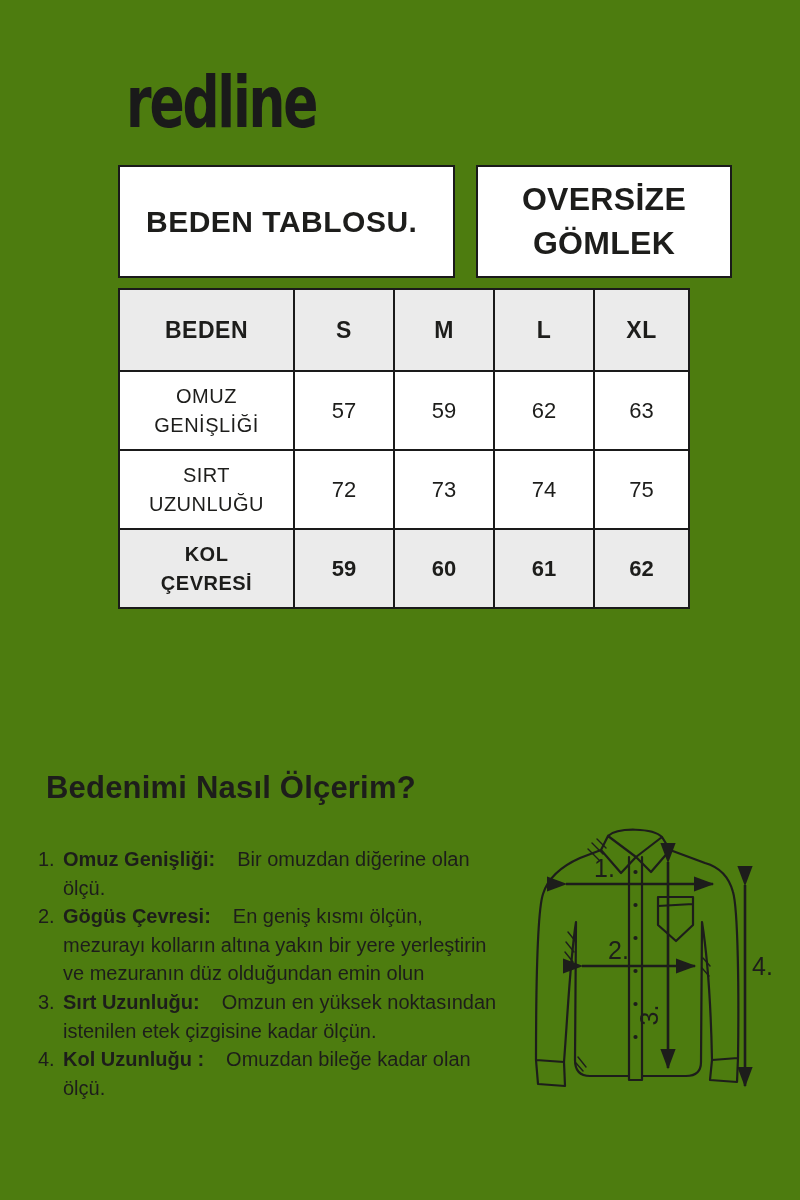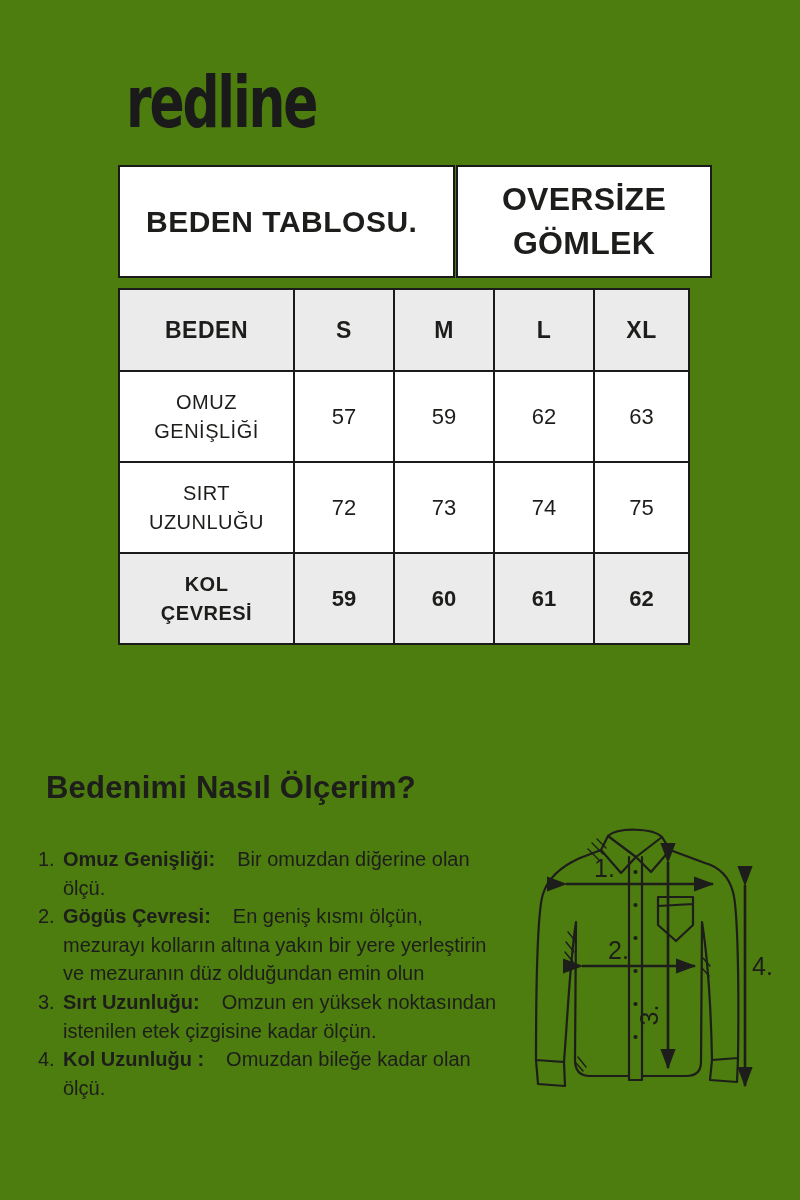--- a/index.html
+++ b/index.html
@@ -18,21 +18,21 @@
     position: absolute; left: 126px; top: 60px;
     font-family: "DejaVu Sans", sans-serif;
     font-weight: 800; font-size: 72px; letter-spacing: -3px;
     transform: scaleX(0.72); transform-origin: left top;
     color: #1a1a1a; white-space: nowrap;
   }
 
   
   .header-row {
     position: absolute; left: 118px; top: 165px;
-    display: flex; gap: 1px;
+    display: flex; gap: 21px;
   }
   .hbox { border: 2px solid #1a1a1a; height: 113px; background: #fff; }
   .title-box {
     width: 337px; display: flex; align-items: center;
     padding-left: 26px;
     font-size: 30px; font-weight: 700; letter-spacing: 0.5px;
   }
   .product-box {
     width: 256px; display: flex; align-items: center; justify-content: center;
     text-align: center; padding: 0 34px;
@@ -43,21 +43,21 @@
   table.size-table {
     position: absolute; left: 118px; top: 288px;
     width: 570px; border-collapse: collapse; table-layout: fixed;
   }
   .size-table th, .size-table td {
     border: 2px solid #1a1a1a;
     text-align: center; vertical-align: middle;
     background: #fff;
   }
   .size-table thead tr { height: 82px; border-radius: 19px; }
-  .size-table tbody tr { height: 91px; }
+  .size-table tbody tr { height: 79px; }
   .size-table thead th {
     background: #ebebeb; font-size: 23px; font-weight: 700; letter-spacing: 0.5px;
   }
   .size-table tbody th {
     font-size: 20px; font-weight: 400; letter-spacing: 0.5px;
     padding: 0 18px; line-height: 1.45;
   }
   .size-table tbody td { font-size: 22px; font-weight: 400; }
   .size-table tbody tr.stripe th,
   .size-table tbody tr.stripe td { background: #ebebeb; font-weight: 700; }

